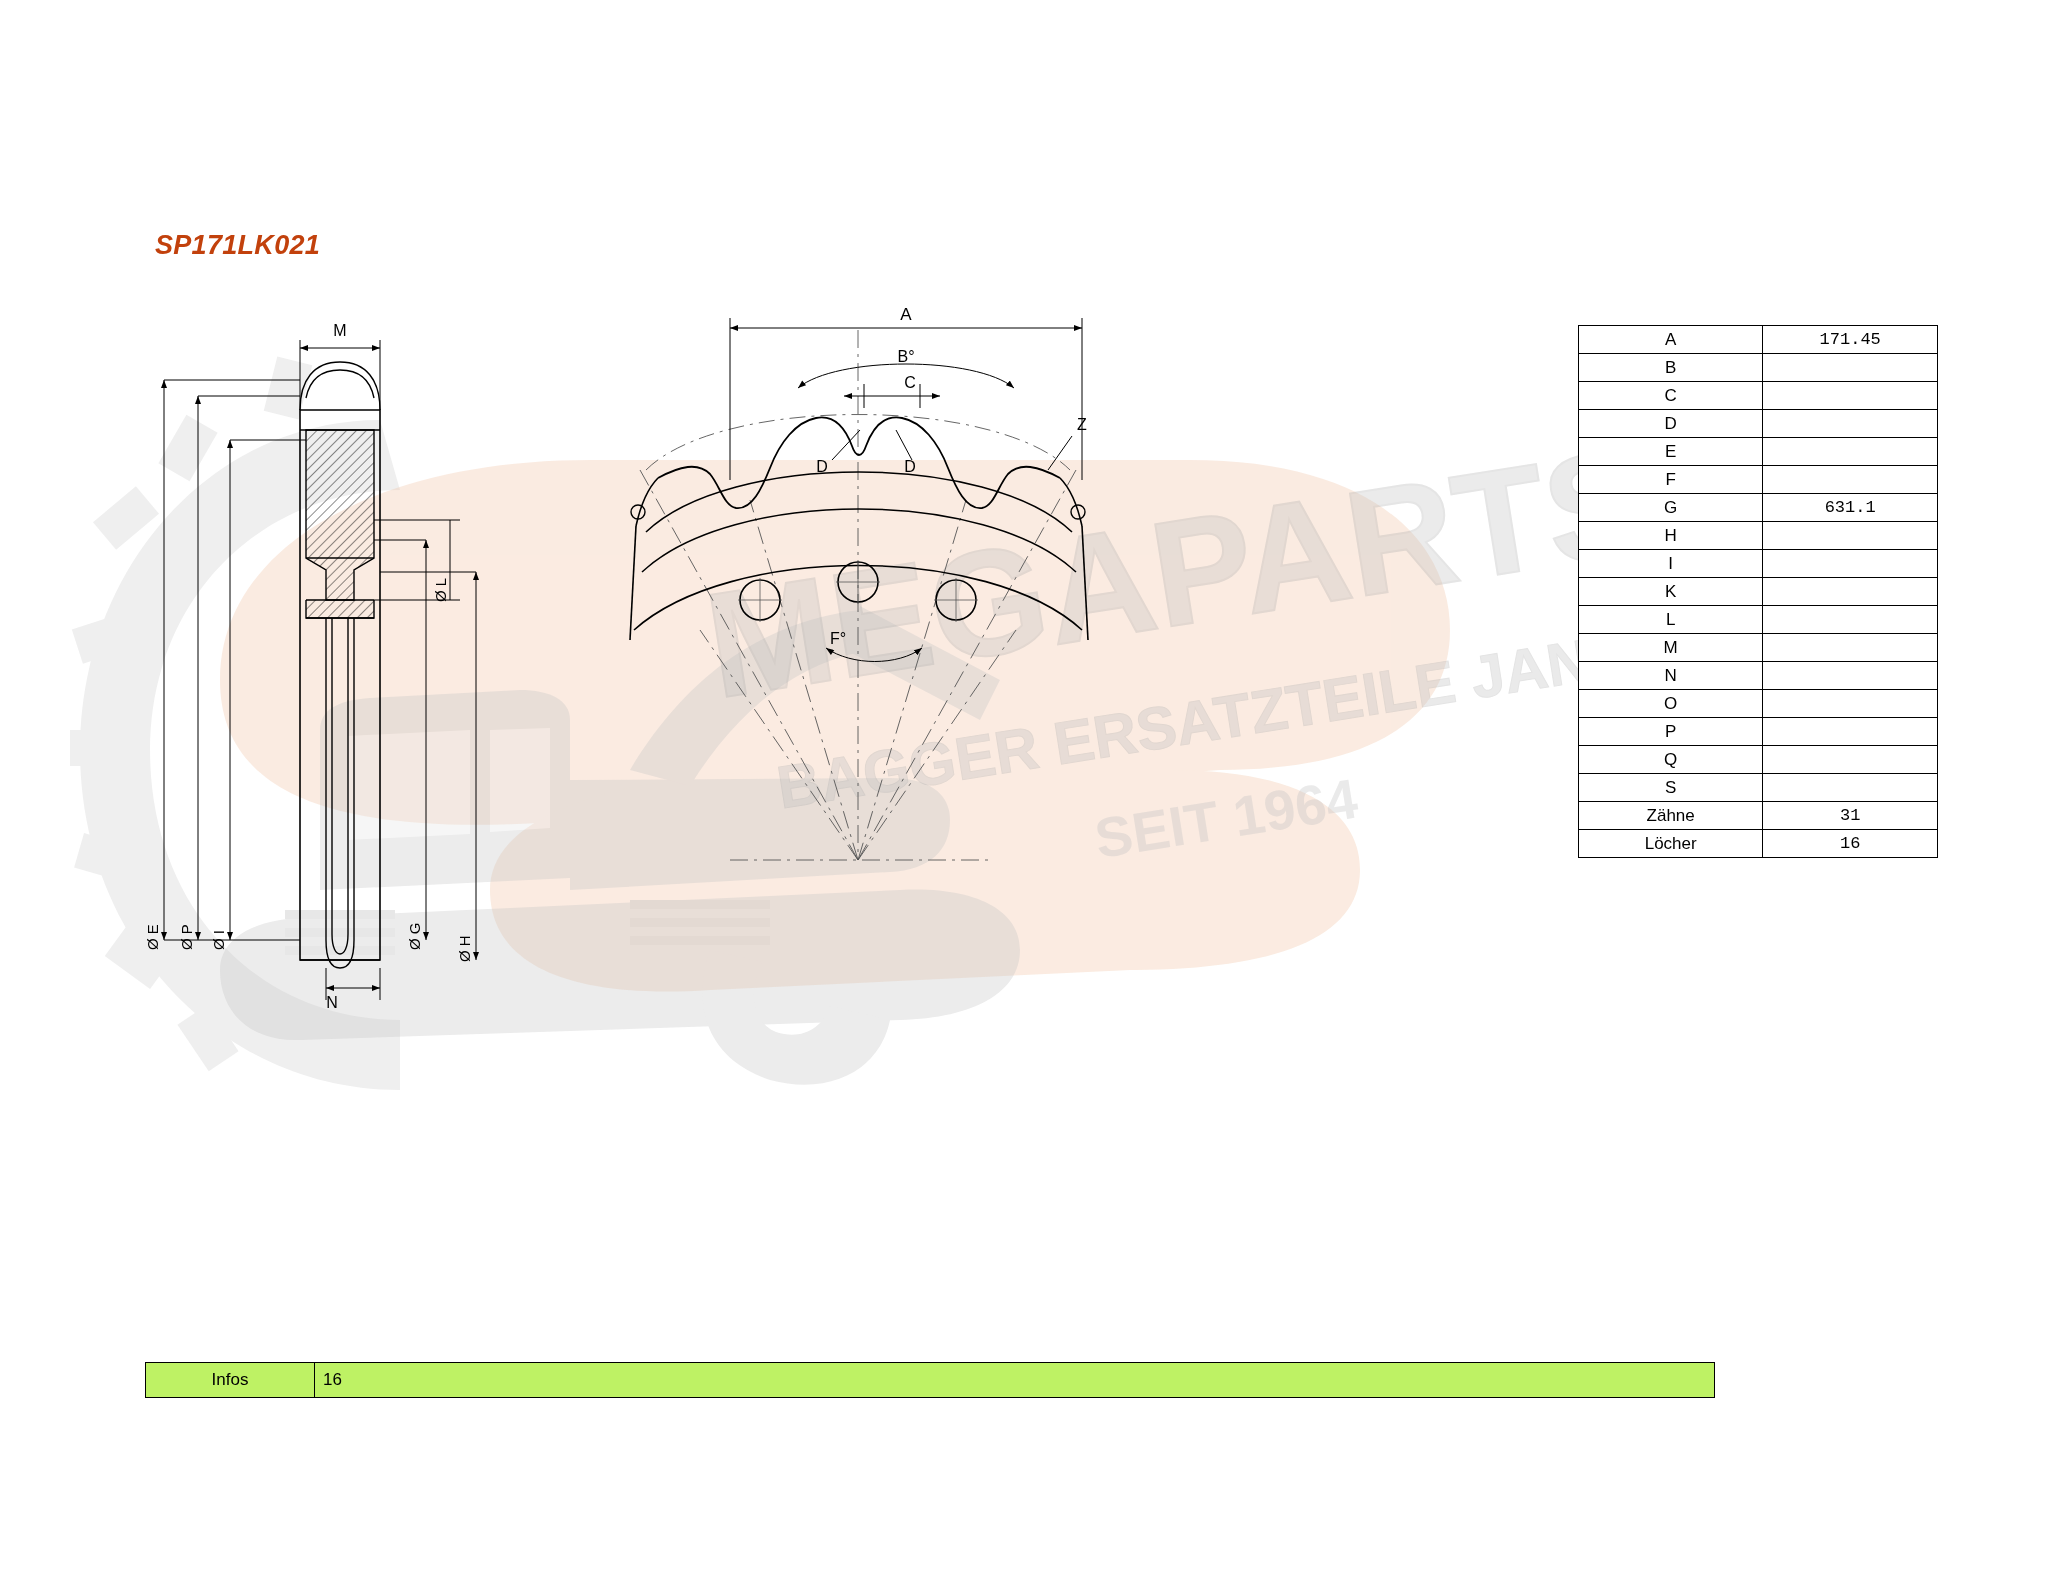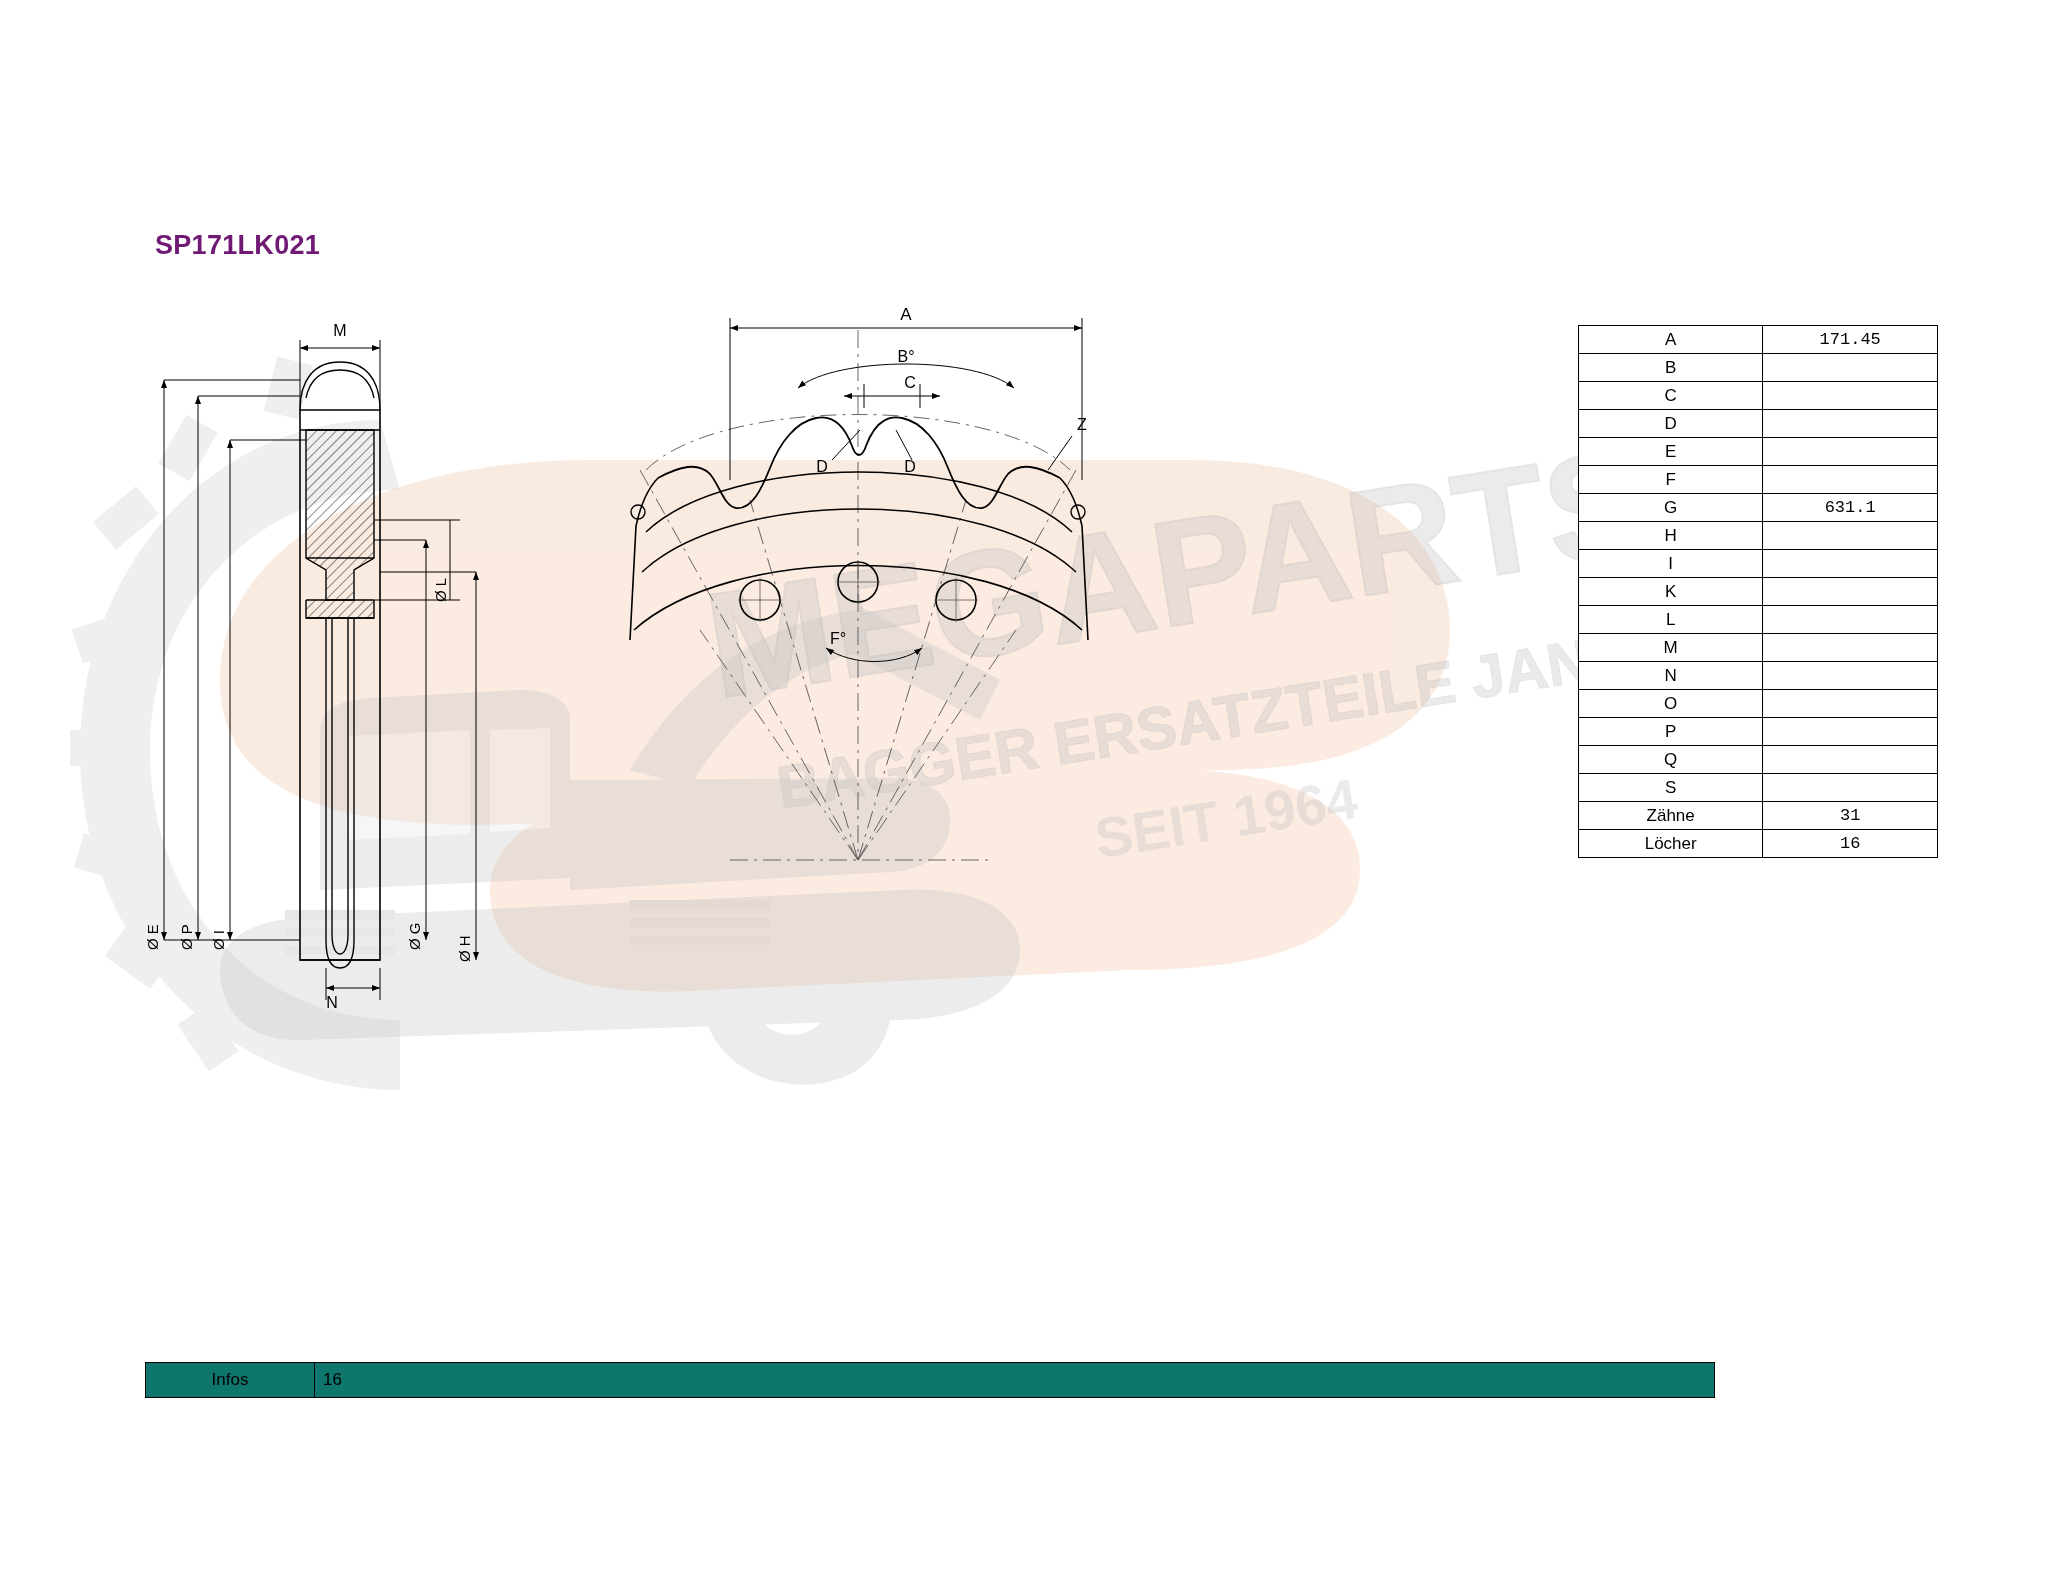--- a/index.html
+++ b/index.html
@@ -17,21 +17,22 @@
   }
 
   
   #part-title {
     position: absolute;
     left: 155px;
     top: 230px;
     font-size: 27px;
     font-weight: bold;
     letter-spacing: 0.3px;
-    color: #701a75;
+    color: #c2410c;
+    font-style: italic;
   }
 
   
   #watermark {
     position: absolute;
     left: 70px;
     top: 250px;
     width: 1900px;
     height: 980px;
     pointer-events: none;
@@ -70,21 +71,21 @@
   #dim-table td.val { width: 175px; font-family: Liberation Mono, monospace; }
 
   
   #infos-table {
     position: absolute;
     left: 145px;
     top: 1362px;
     width: 1570px;
     border-collapse: collapse;
     z-index: 3;
-    background: #0f766e;
+    background: #bef264;
   }
   #infos-table td {
     border: 1px solid #000;
     height: 34px;
     font-size: 17px;
     padding: 0 8px;
     line-height: 34px;
   }
   #infos-table td.lbl {
     width: 168px;

